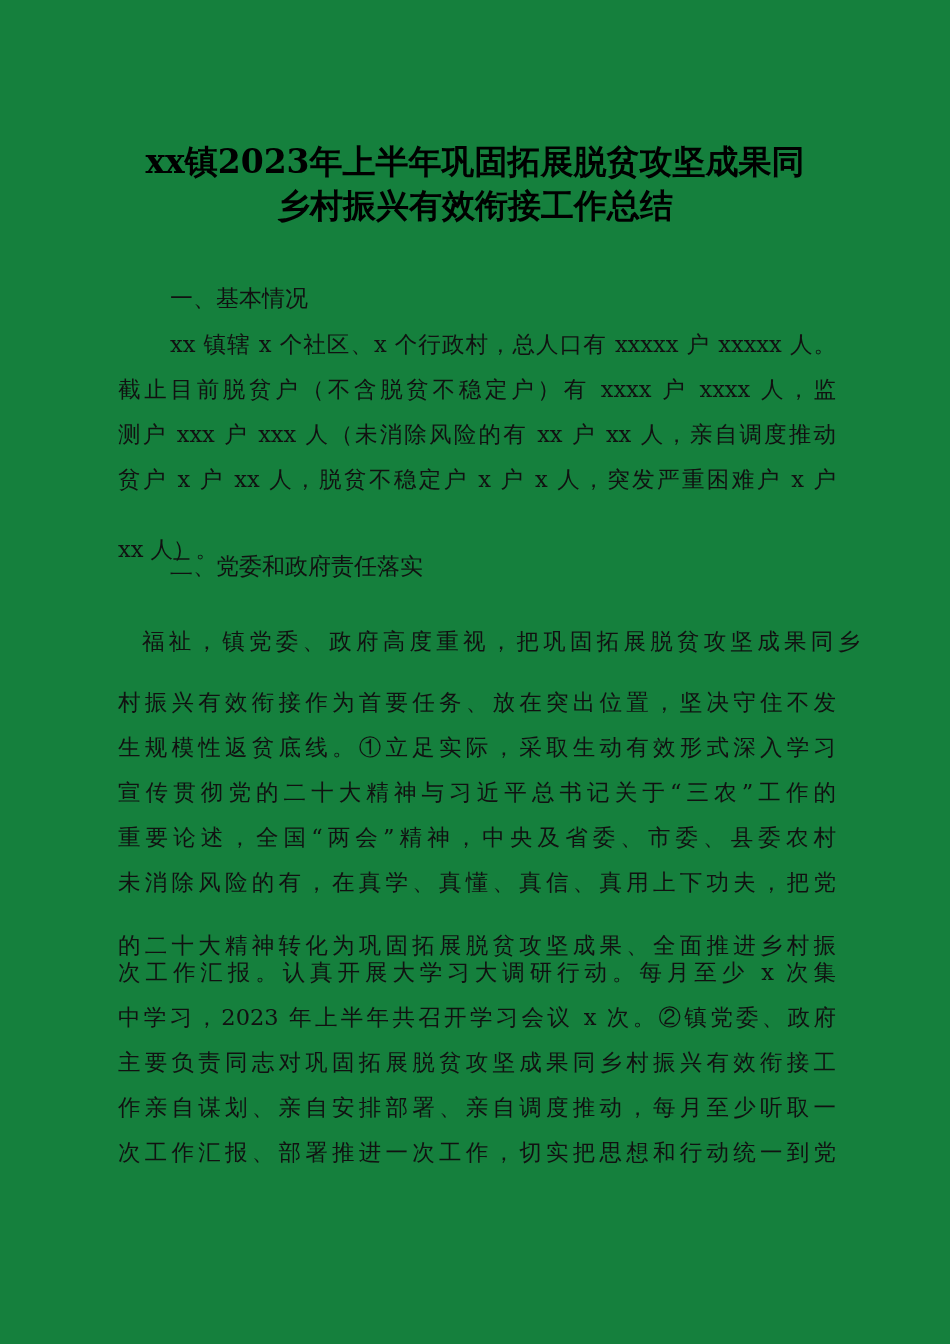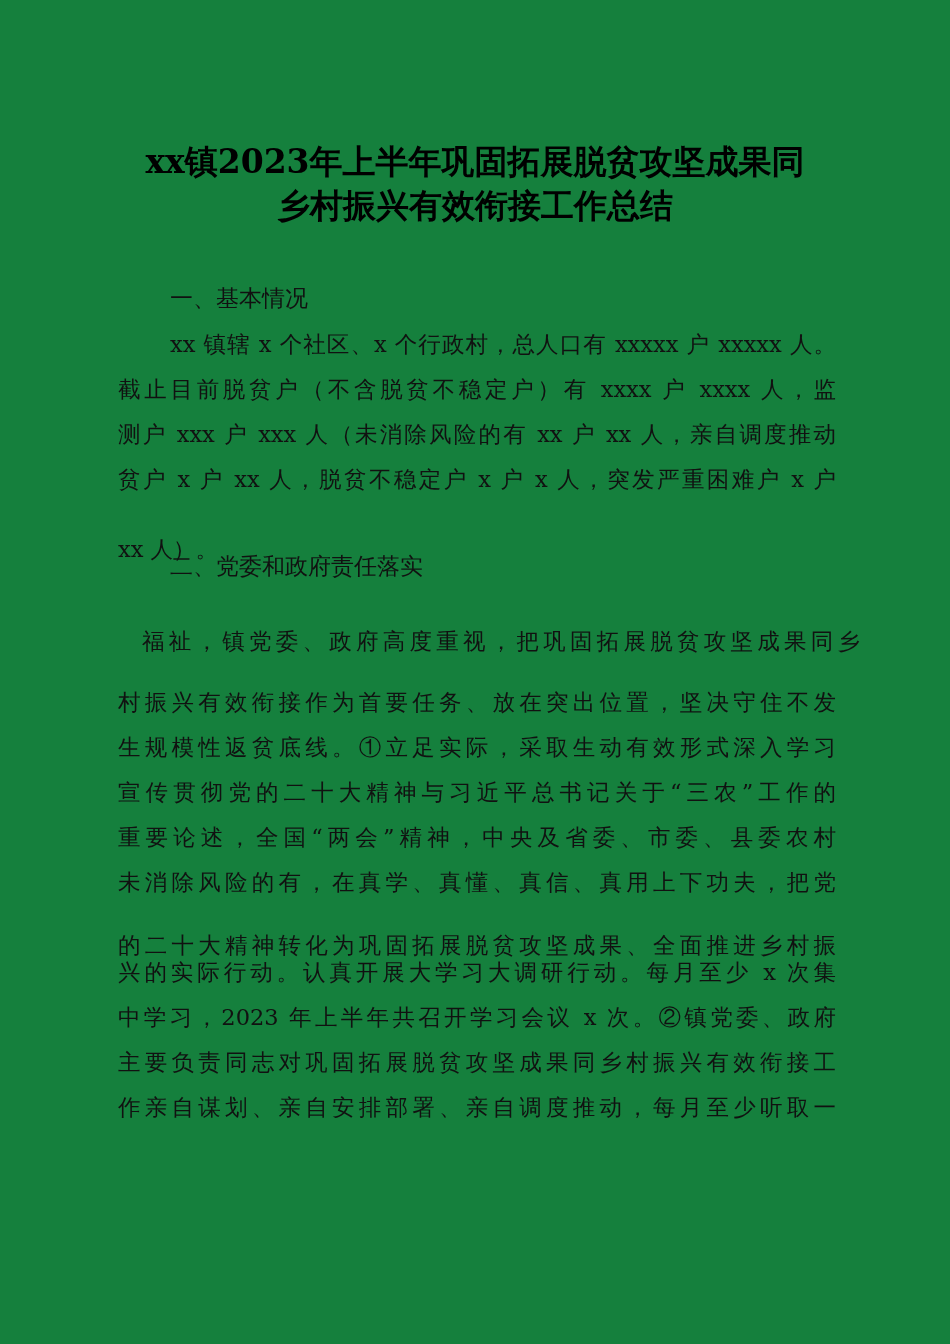--- a/index.html
+++ b/index.html
@@ -75,18 +75,19 @@
   <div class="line last" style="top:533px;">xx 人）。</div>
 
   <div class="heading" style="top:550px;">二、党委和政府责任落实</div>
   <div class="line" style="top:625px;margin-left:24px;">福祉，镇党委、政府高度重视，把巩固拓展脱贫攻坚成果同乡</div>
   <div class="line" style="top:686px;">村振兴有效衔接作为首要任务、放在突出位置，坚决守住不发</div>
   <div class="line" style="top:731px;">生规模性返贫底线。①立足实际，采取生动有效形式深入学习</div>
   <div class="line" style="top:776px;">宣传贯彻党的二十大精神与习近平总书记关于“三农”工作的</div>
   <div class="line" style="top:821px;">重要论述，全国“两会”精神，中央及省委、市委、县委农村</div>
   <div class="line" style="top:866px;">未消除风险的有，在真学、真懂、真信、真用上下功夫，把党</div>
   <div class="line" style="top:911px;margin-top:18px;">的二十大精神转化为巩固拓展脱贫攻坚成果、全面推进乡村振</div>
-  <div class="line" style="top:956px;">兴的实际行动。认真开展大学习大调研行动。每月至少 x 次集</div>
+  <div class="line" style="top:956px;">次工作汇报。认真开展大学习大调研行动。每月至少 x 次集</div>
   <div class="line" style="top:1001px;">中学习，2023 年上半年共召开学习会议 x 次。②镇党委、政府</div>
   <div class="line" style="top:1046px;">主要负责同志对巩固拓展脱贫攻坚成果同乡村振兴有效衔接工</div>
   <div class="line" style="top:1091px;">作亲自谋划、亲自安排部署、亲自调度推动，每月至少听取一</div>
+  <div class="line" style="top:1136px;">次工作汇报、部署推进一次工作，切实把思想和行动统一到党</div>
 
 </div>
 
 </body></html>

